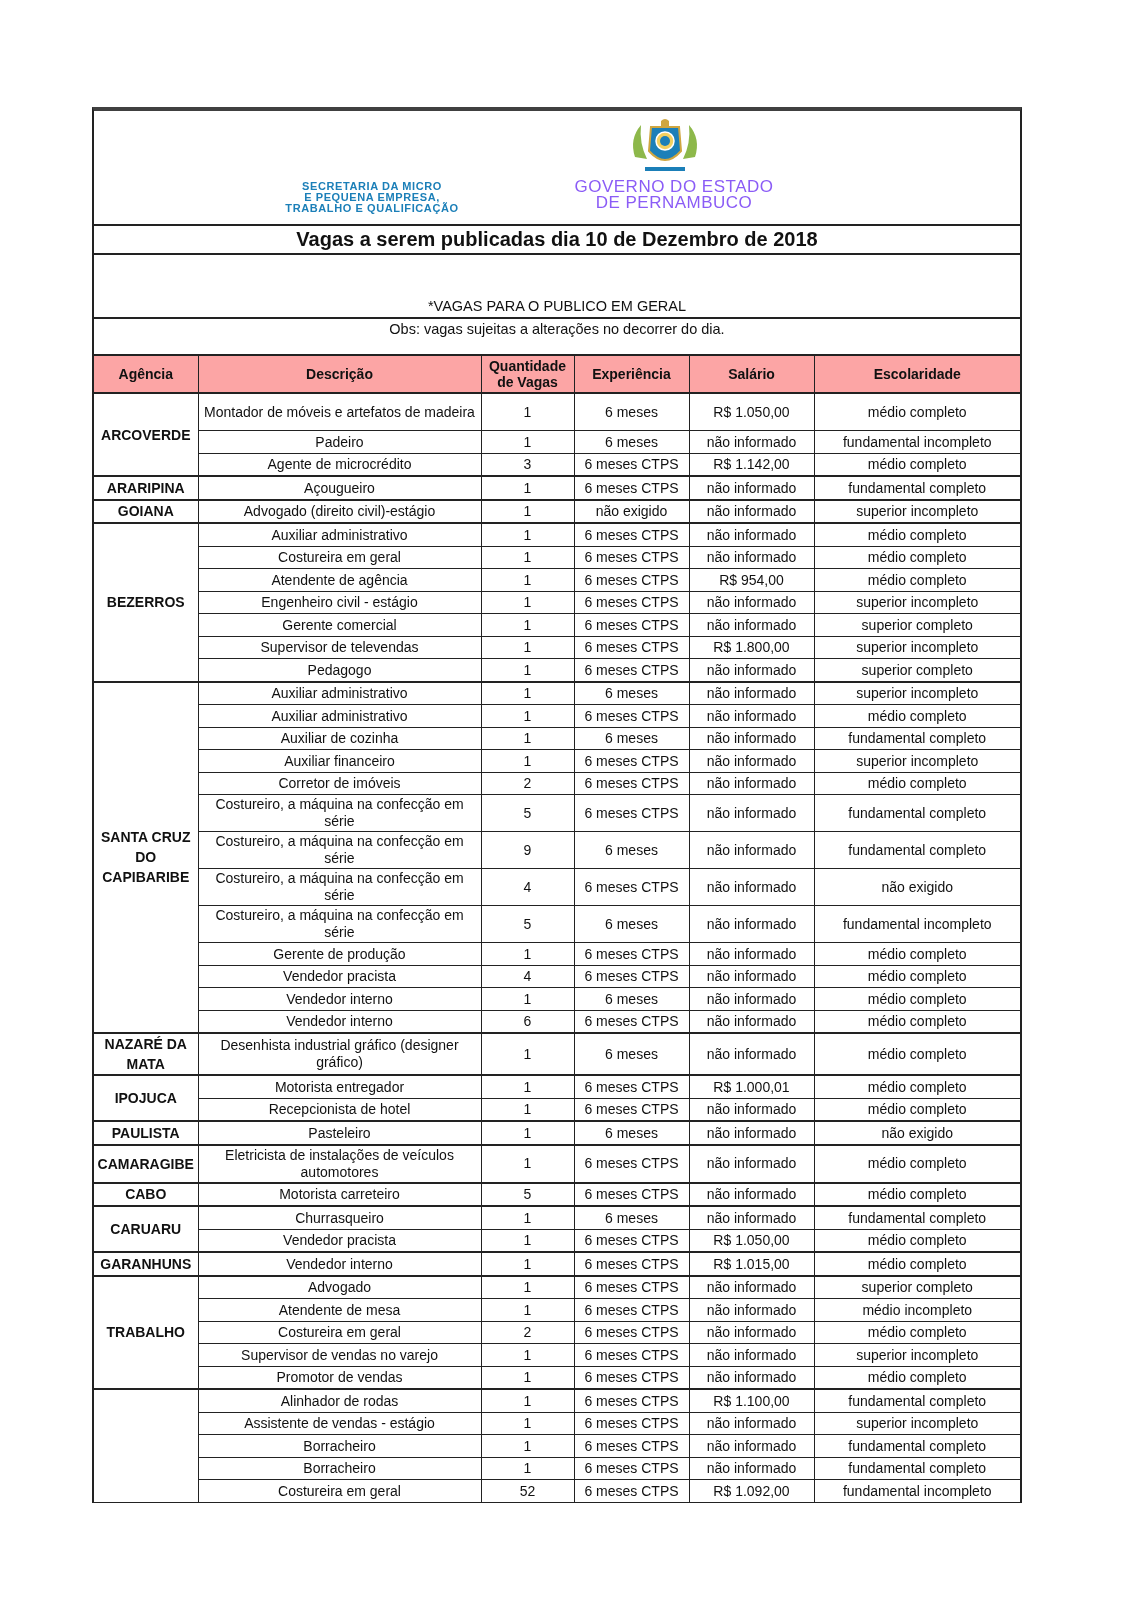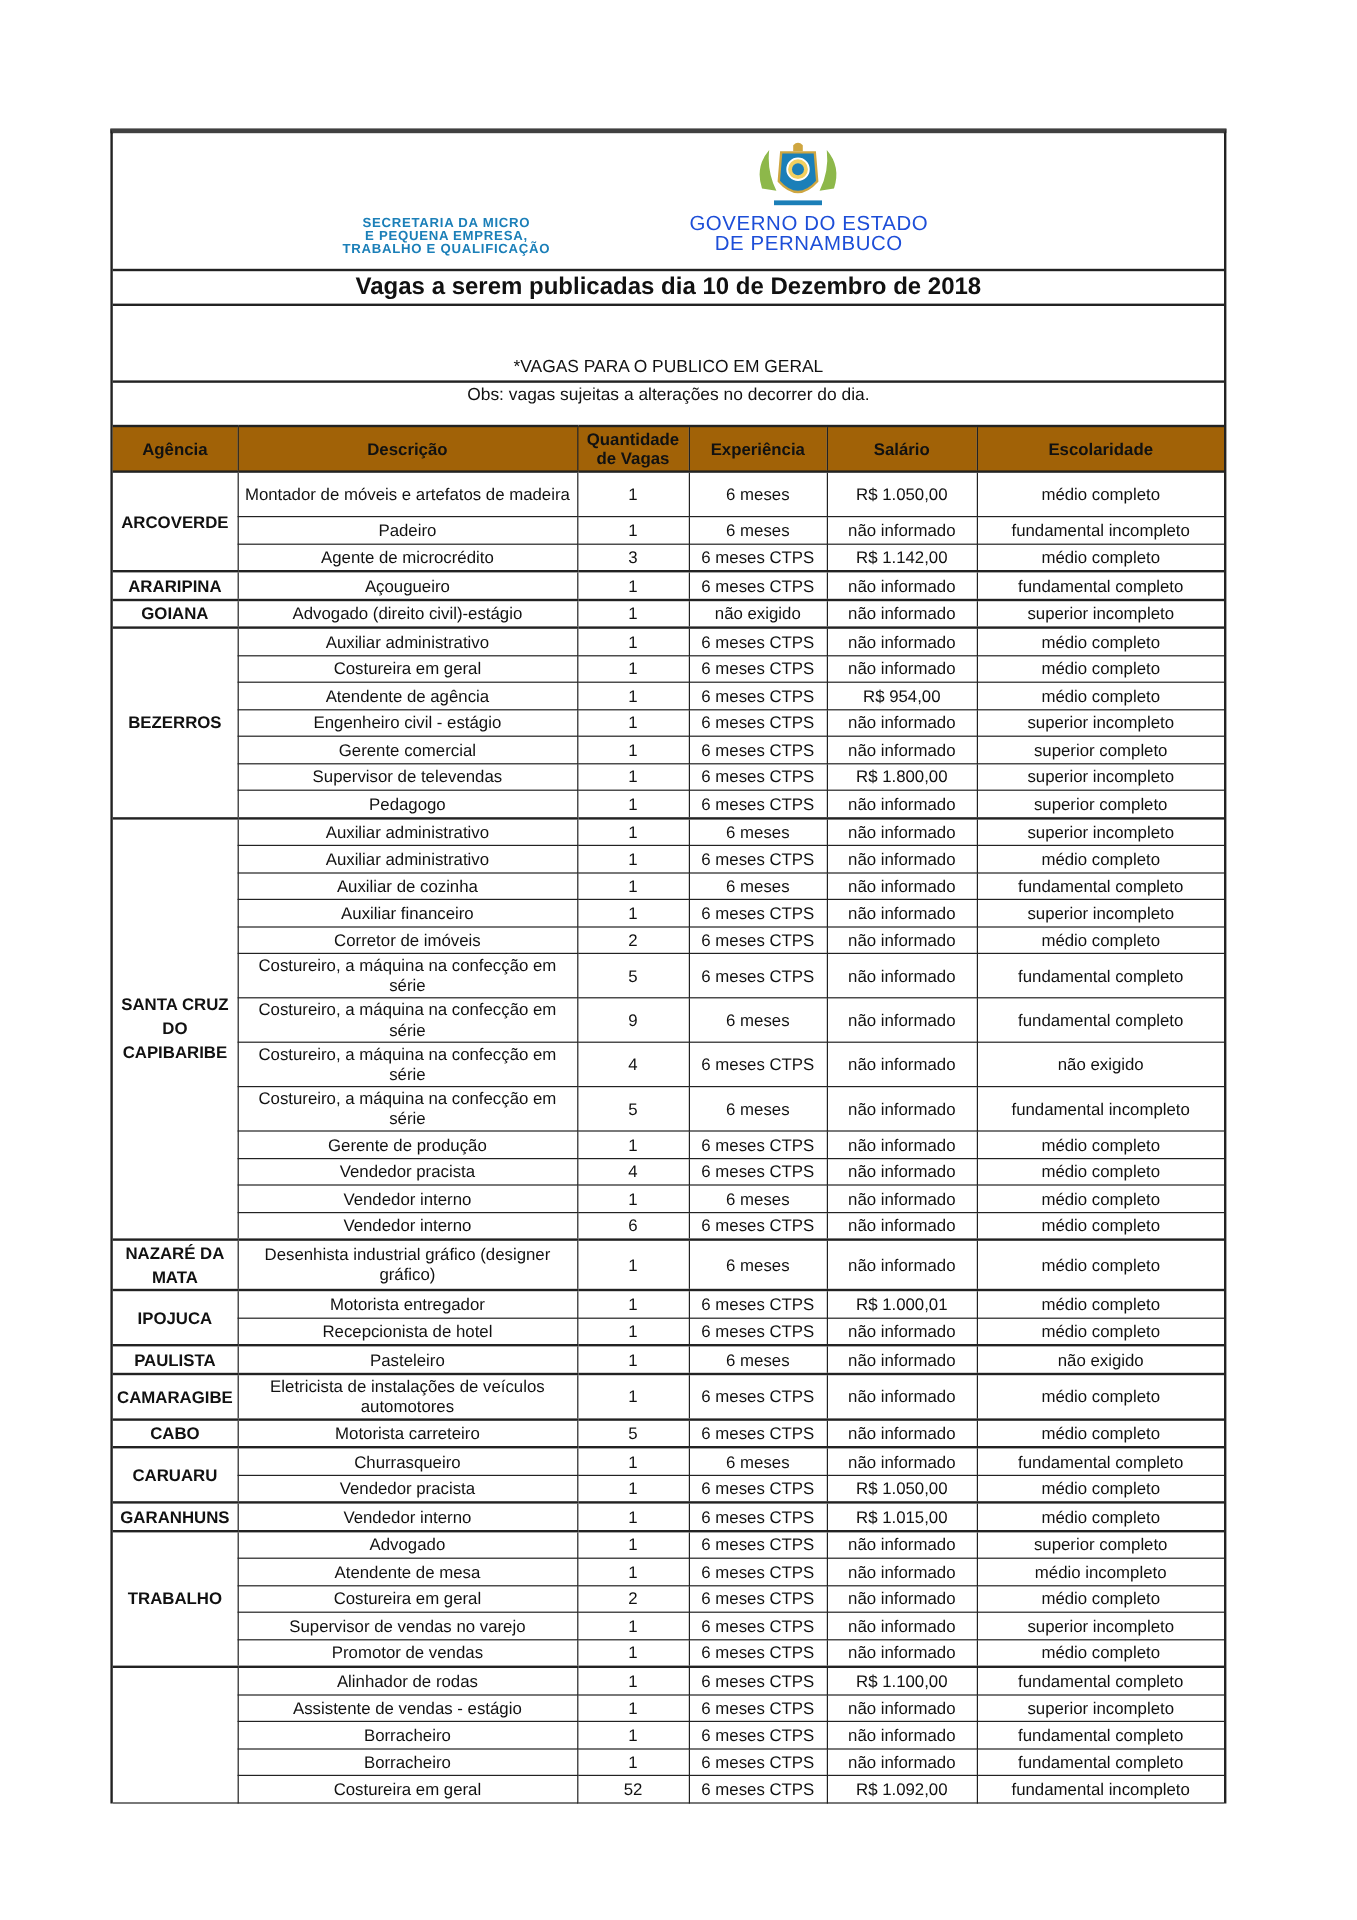--- a/index.html
+++ b/index.html
@@ -1,28 +1,28 @@
 <!DOCTYPE html>
 <html><head>
 <meta charset="utf-8">
 <style>
   html,body{margin:0;padding:0;background:#fff;}
   body{width:1131px;height:1600px;position:relative;font-family:"Liberation Sans",sans-serif;color:#111;}
   .sheet{position:absolute;left:92px;top:107px;width:926px;border-left:2px solid #222;border-right:2px solid #222;border-top:4px solid #404040;}
   .header{height:113px;position:relative;border-bottom:2px solid #222;}
   .sec-logo{position:absolute;left:168px;top:70px;width:220px;text-align:center;color:#1b7fb8;font-weight:bold;font-size:11px;line-height:11px;letter-spacing:0.6px;}
-  .gov-logo{position:absolute;left:440px;top:68px;width:280px;text-align:center;color:#1d4ed8;font-size:17px;line-height:16px;letter-spacing:0.5px;}
+  .gov-logo{position:absolute;left:440px;top:68px;width:280px;text-align:center;color:#8b5cf6;font-size:17px;line-height:16px;letter-spacing:0.5px;}
   .crest{position:absolute;left:531px;top:6px;width:80px;height:60px;}
   .banner{border-bottom:2px solid #222;text-align:center;}
   .title{height:27px;line-height:27px;font-size:20px;font-weight:bold;}
   .subtitle{height:22px;line-height:22px;font-size:14.5px;margin-top:40px;}
   .obs{height:35px;line-height:21px;font-size:14.5px;border-bottom:none;}
   table{border-collapse:collapse;width:926px;table-layout:fixed;font-size:14px;}
   th,td{border:1.5px solid #222;text-align:center;padding:0 2px;vertical-align:middle;}
-  th{background:#a16207;font-weight:bold;font-size:14px;height:36px;line-height:16px;}
+  th{background:#fca5a5;font-weight:bold;font-size:14px;height:36px;line-height:16px;}
   td{height:21.5px;line-height:18px;}
   td.agency{font-weight:bold;line-height:20px;}
   td.tall{height:36px;line-height:17px;}
   table tr:first-child th{border-top:2px solid #222;}
   tr.group-start td{border-top:2px solid #222;}
   td:first-child, th:first-child{border-left:none;}
   td:last-child, th:last-child{border-right:none;}
 </style>
 </head>
 <body>

